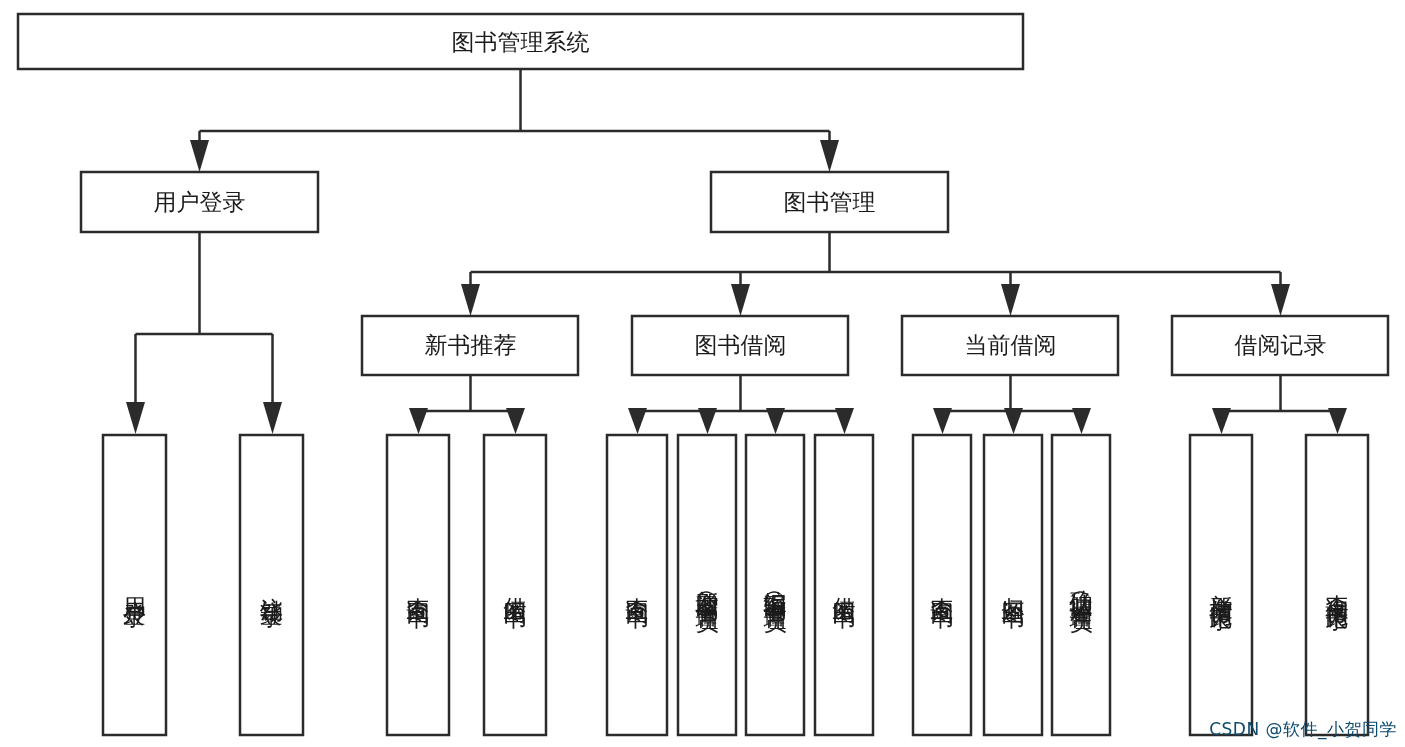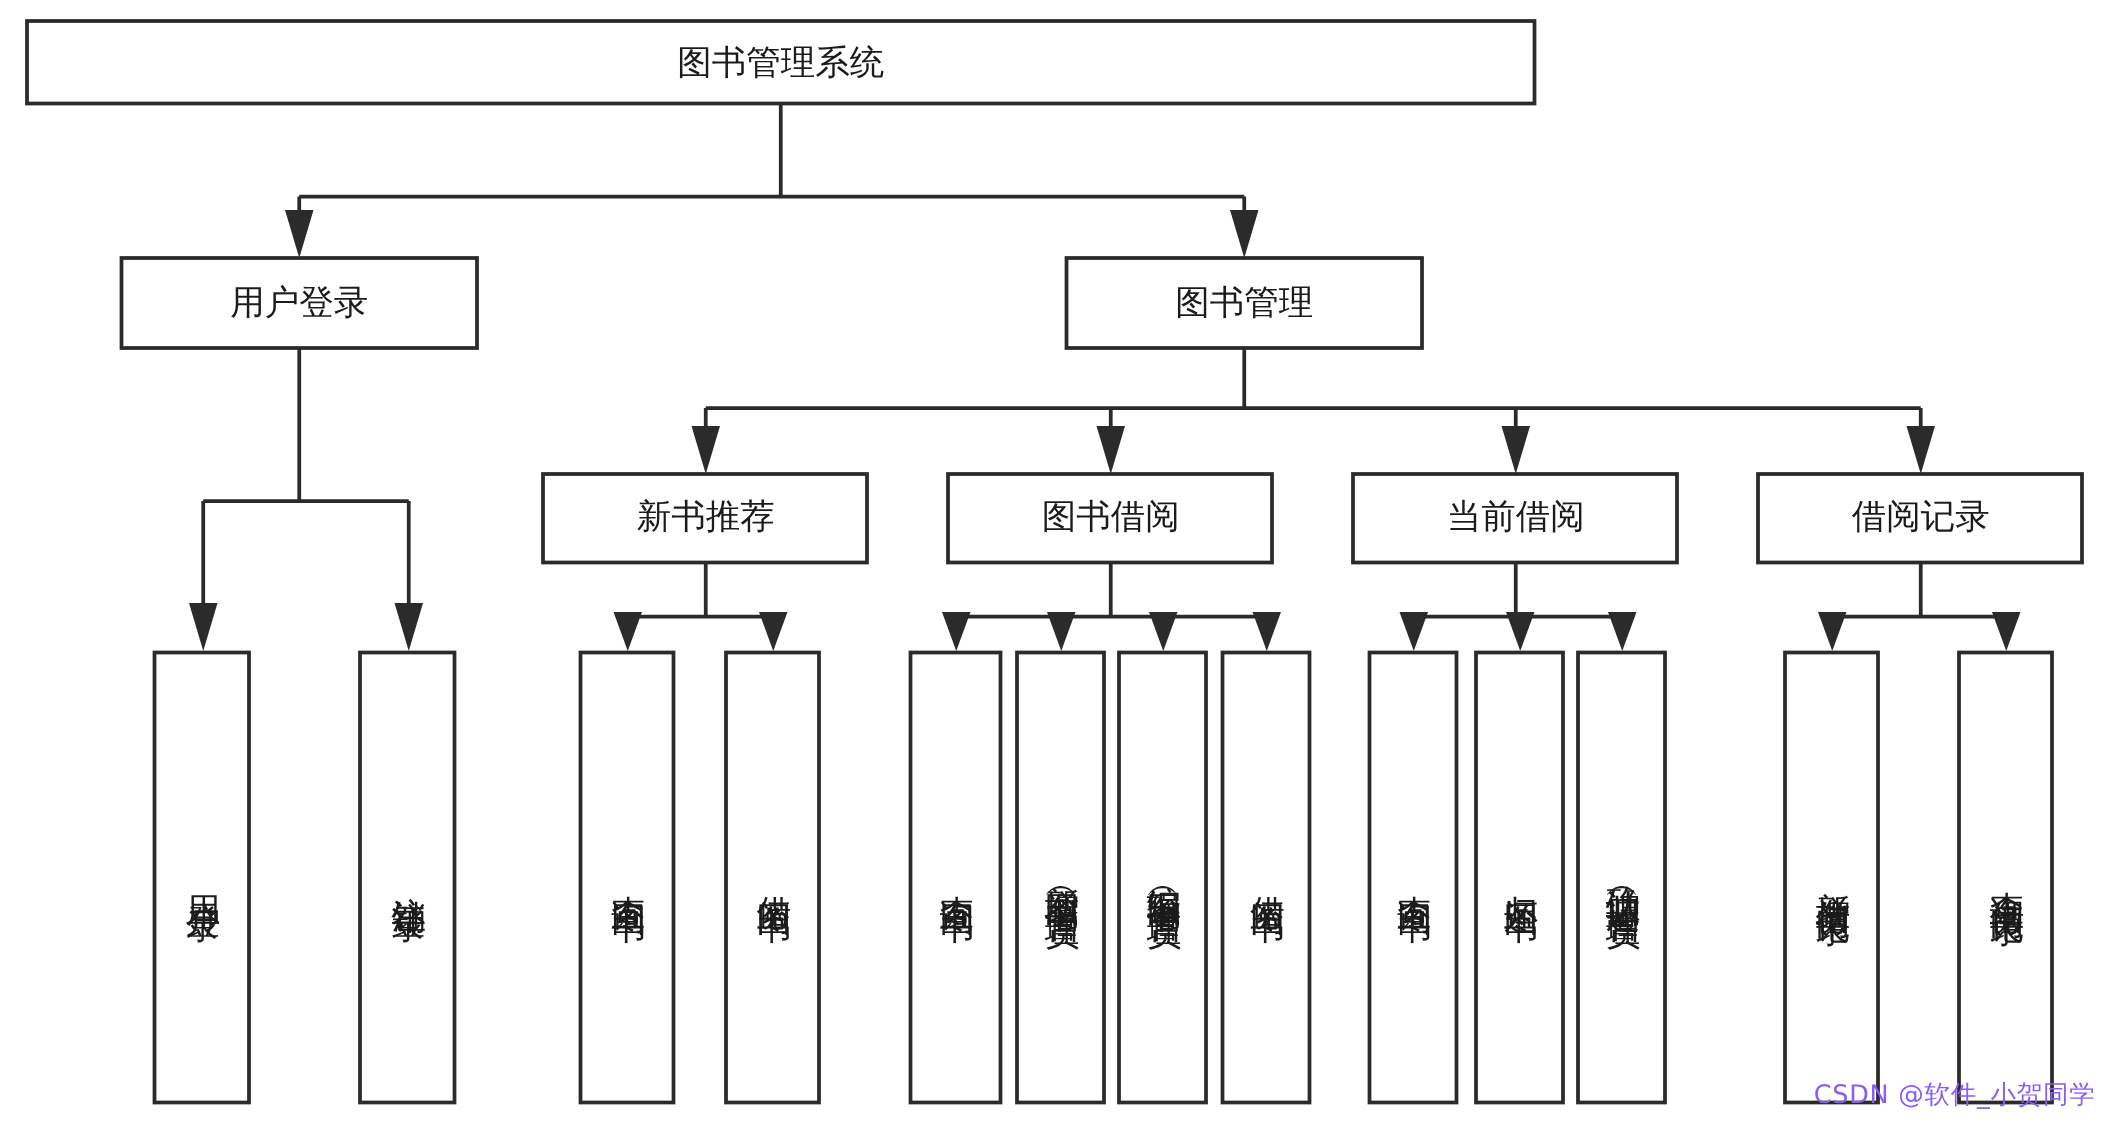--- a/index.html
+++ b/index.html
@@ -55,21 +55,21 @@
     writing-mode: vertical-rl;
     text-orientation: upright;
     letter-spacing: 2px;
   }
   .watermark {
     position: absolute;
     right: 8px;
     bottom: 6px;
     font-family: "DejaVu Sans", "Liberation Sans", sans-serif;
     font-size: 17px;
-    color: #8b5cf6;
+    color: #0c4a6e;
     white-space: nowrap;
     letter-spacing: 0.5px;
   }
 </style>
 </head>
 <body>
 
 <div id="diagram-root">
 
   <svg id="flow-svg" viewBox="0 0 1405 747">

